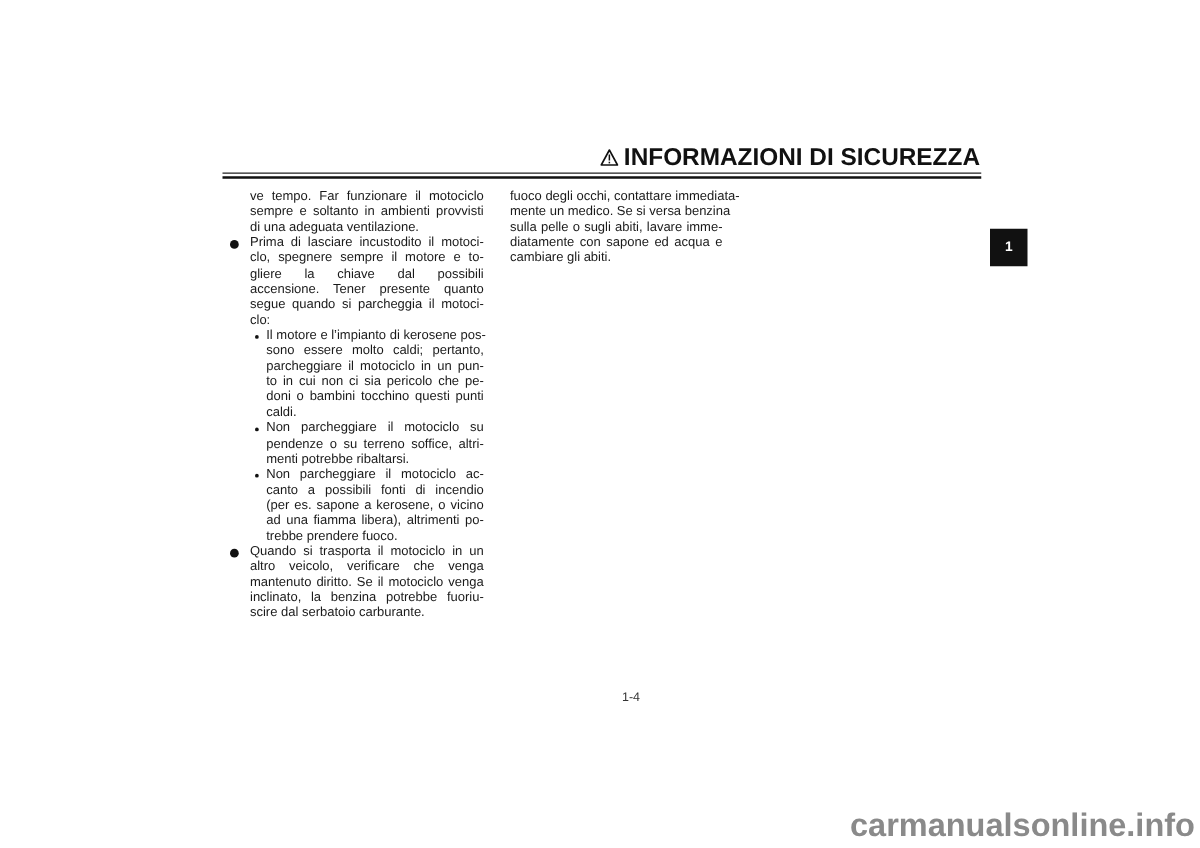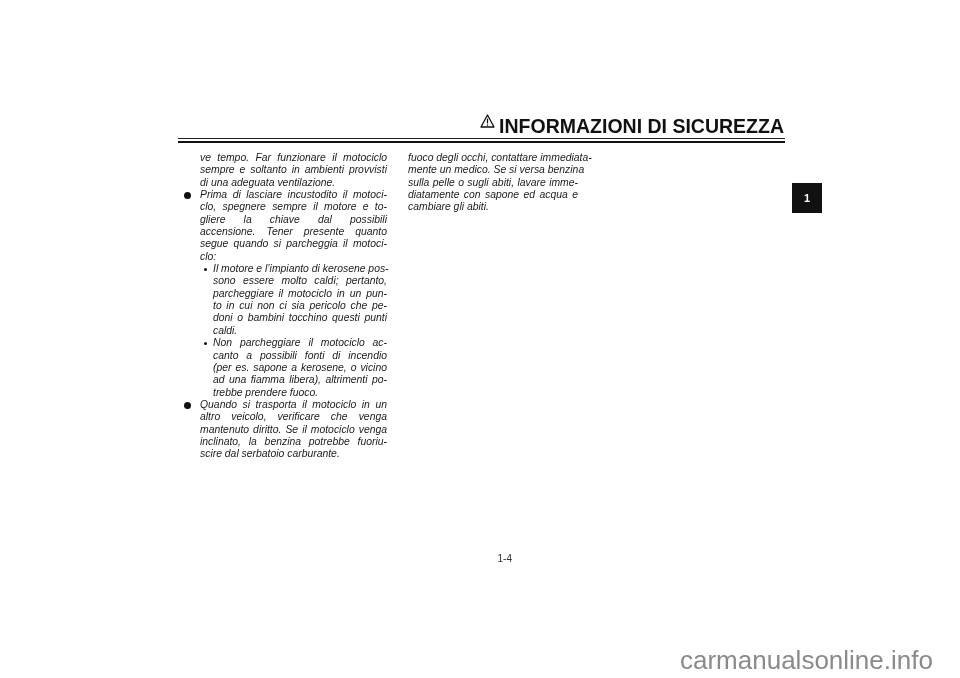--- a/index.html
+++ b/index.html
@@ -25,20 +25,21 @@
     .header-title {
       position: absolute;
       right: 1px;
       top: 3px;
       font-family: "Liberation Sans", sans-serif;
       font-weight: bold;
       font-size: 19.5px;
       letter-spacing: 0px;
       white-space: nowrap;
       display: flex;
+      align-items: center;
       color: #111;
     }
     .warn-icon {
       display: inline-block;
       width: 15px;
       height: 14px;
       margin-right: 4px;
       position: relative;
       top: -1px;
     }
@@ -71,21 +72,20 @@
       display: flex;
       align-items: center;
       justify-content: center;
     }
     .col {
       position: absolute;
       font-size: 10.4px;
       line-height: 12.35px;
       text-align: justify;
       color: #1a1a1a;
-      font-style: italic;
     }
     .col1 {
       left: 184px;
       top: 152px;
       width: 203px;
     }
     .col2 {
       left: 408px;
       top: 152px;
       width: 170px;
@@ -151,20 +151,21 @@
       color: #333;
     }
     .watermark {
       position: absolute;
       left: 680px;
       top: 645px;
       font-size: 26px;
       color: #8a8a8a;
       white-space: nowrap;
       letter-spacing: 0px;
+      font-weight: bold;
     }
   </style>
 </head>
 <body>
 
 <div class="header">
   <div class="header-title">
     <svg class="warn-icon" viewBox="0 0 15 14">
       <polygon points="7.5,1 14,13 1,13" fill="none" stroke="#111" stroke-width="1.3" stroke-linejoin="round"></polygon>
       <rect x="6.9" y="4.6" width="1.2" height="4.8" fill="#111"></rect>
@@ -202,20 +203,26 @@
       <span class="sub-dot"></span>
       <span class="line">Il motore e l’impianto di kerosene pos-</span>
       <span class="line">sono essere molto caldi; pertanto,</span>
       <span class="line">parcheggiare il motociclo in un pun-</span>
       <span class="line">to in cui non ci sia pericolo che pe-</span>
       <span class="line">doni o bambini tocchino questi punti</span>
       <span class="line last">caldi.</span>
     </div>
     <div class="sub-item">
       <span class="sub-dot"></span>
+      <span class="line">Non parcheggiare il motociclo su</span>
+      <span class="line">pendenze o su terreno soffice, altri-</span>
+      <span class="line last">menti potrebbe ribaltarsi.</span>
+    </div>
+    <div class="sub-item">
+      <span class="sub-dot"></span>
       <span class="line">Non parcheggiare il motociclo ac-</span>
       <span class="line">canto a possibili fonti di incendio</span>
       <span class="line">(per es. sapone a kerosene, o vicino</span>
       <span class="line">ad una fiamma libera), altrimenti po-</span>
       <span class="line last">trebbe prendere fuoco.</span>
     </div>
   </div>
 
   <div class="bullet-item">
     <span class="bullet-dot"></span>

